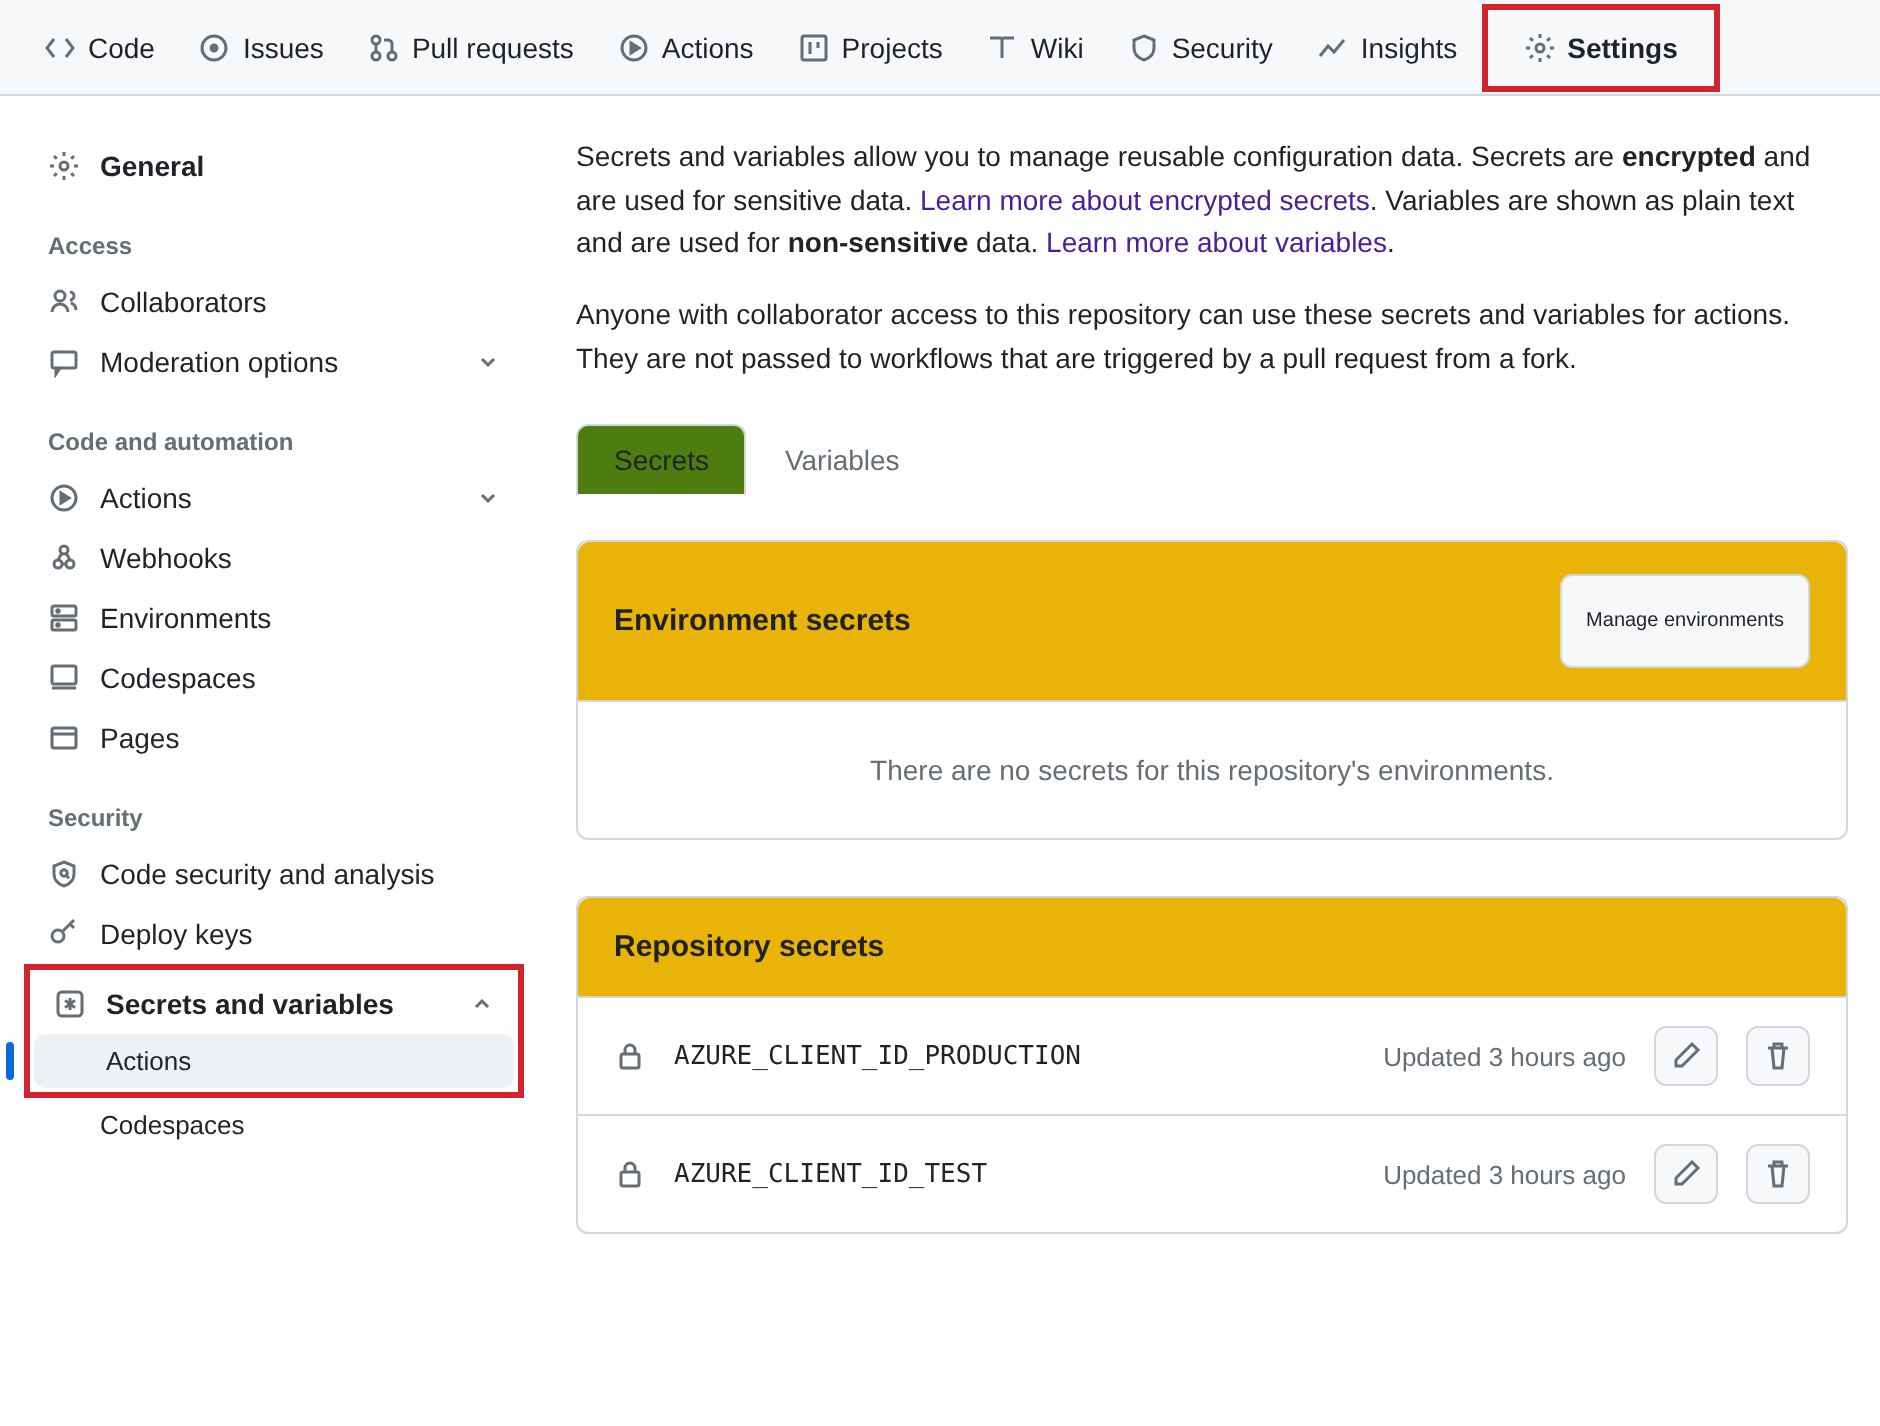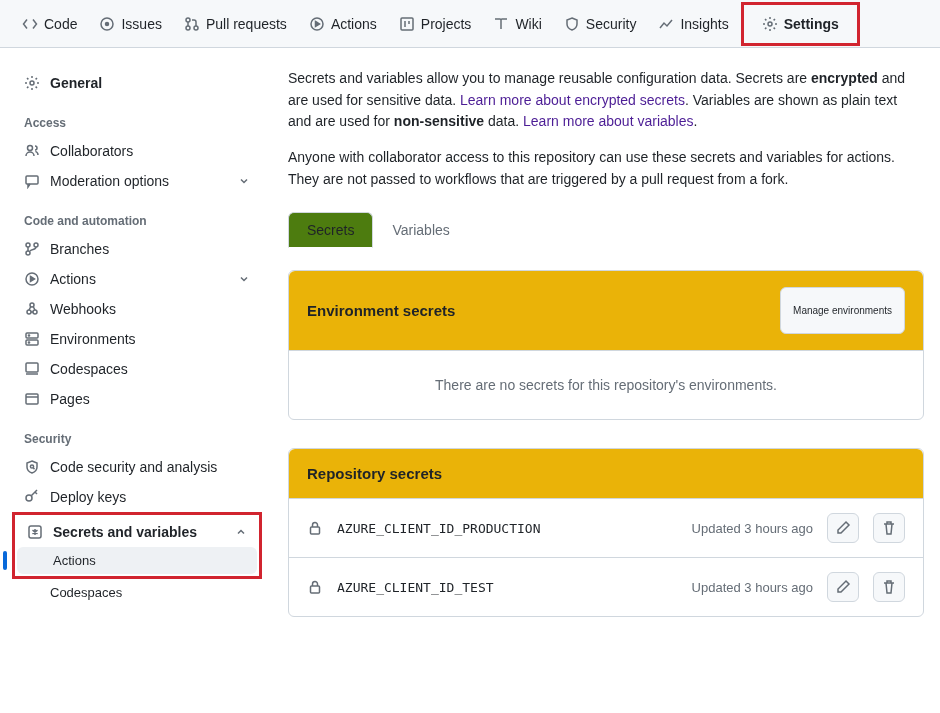--- a/index.html
+++ b/index.html
@@ -324,31 +324,20 @@
           <svg width="12" height="12" viewBox="0 0 16 16" fill="none" stroke="currentColor" stroke-width="2">
             <path d="M4 6l4 4 4-4"></path>
           </svg>
         </span>
     </div>
 
     <div class="sidebar-group-title">Code and automation</div>
     <div class="sidebar-item">
       <span class="icon">
           <svg width="16" height="16" viewBox="0 0 16 16" fill="none" stroke="currentColor" stroke-width="1.5">
-            <circle cx="4" cy="4" r="2"></circle>
-            <circle cx="12" cy="4" r="2"></circle>
-            <circle cx="4" cy="12" r="2"></circle>
-            <path d="M4 6v4M12 6c0 3-4 2-6 4"></path>
-          </svg>
-        </span>
-      <span>Branches</span>
-    </div>
-    <div class="sidebar-item">
-      <span class="icon">
-          <svg width="16" height="16" viewBox="0 0 16 16" fill="none" stroke="currentColor" stroke-width="1.5">
             <circle cx="8" cy="8" r="6"></circle>
             <path d="M6.5 5.5l4 2.5-4 2.5z" fill="currentColor"></path>
           </svg>
         </span>
       <span>Actions</span>
       <span class="chev">
           <svg width="12" height="12" viewBox="0 0 16 16" fill="none" stroke="currentColor" stroke-width="2">
             <path d="M4 6l4 4 4-4"></path>
           </svg>
         </span>

